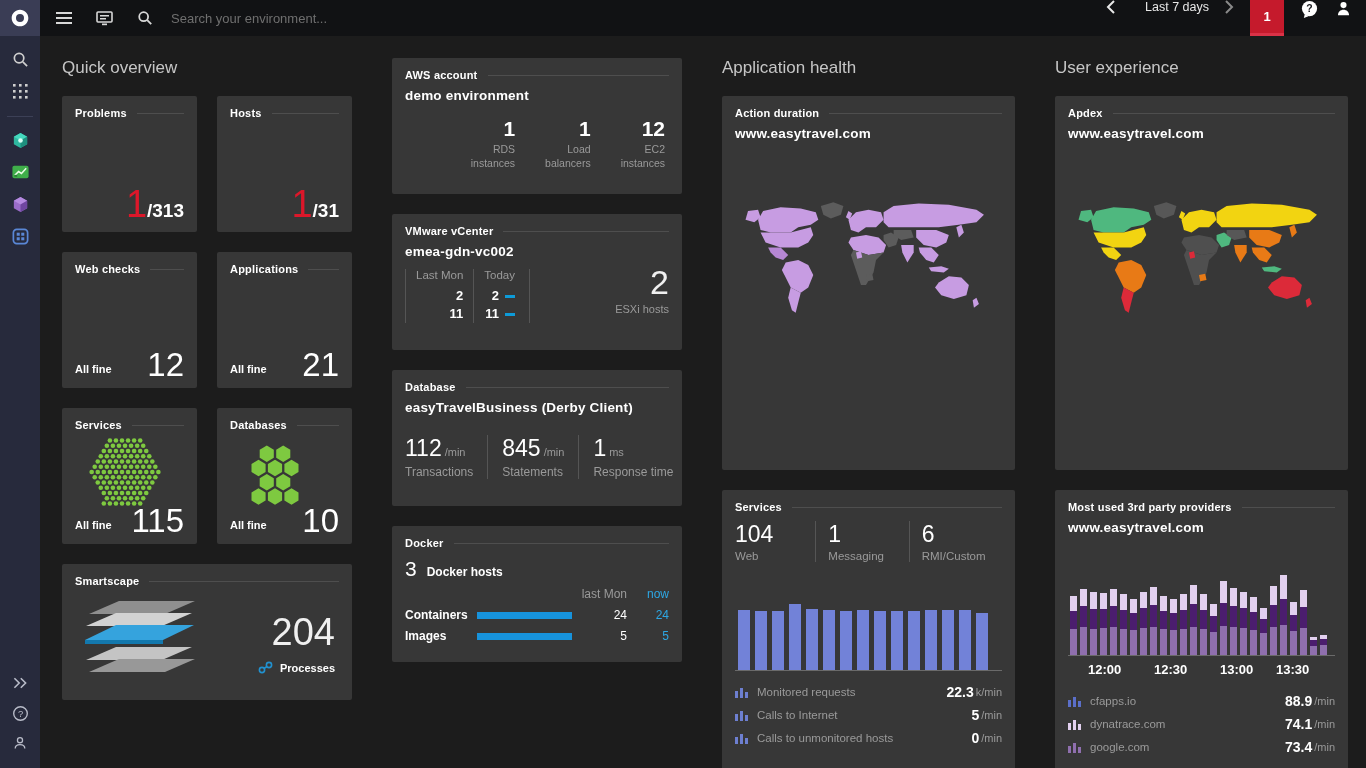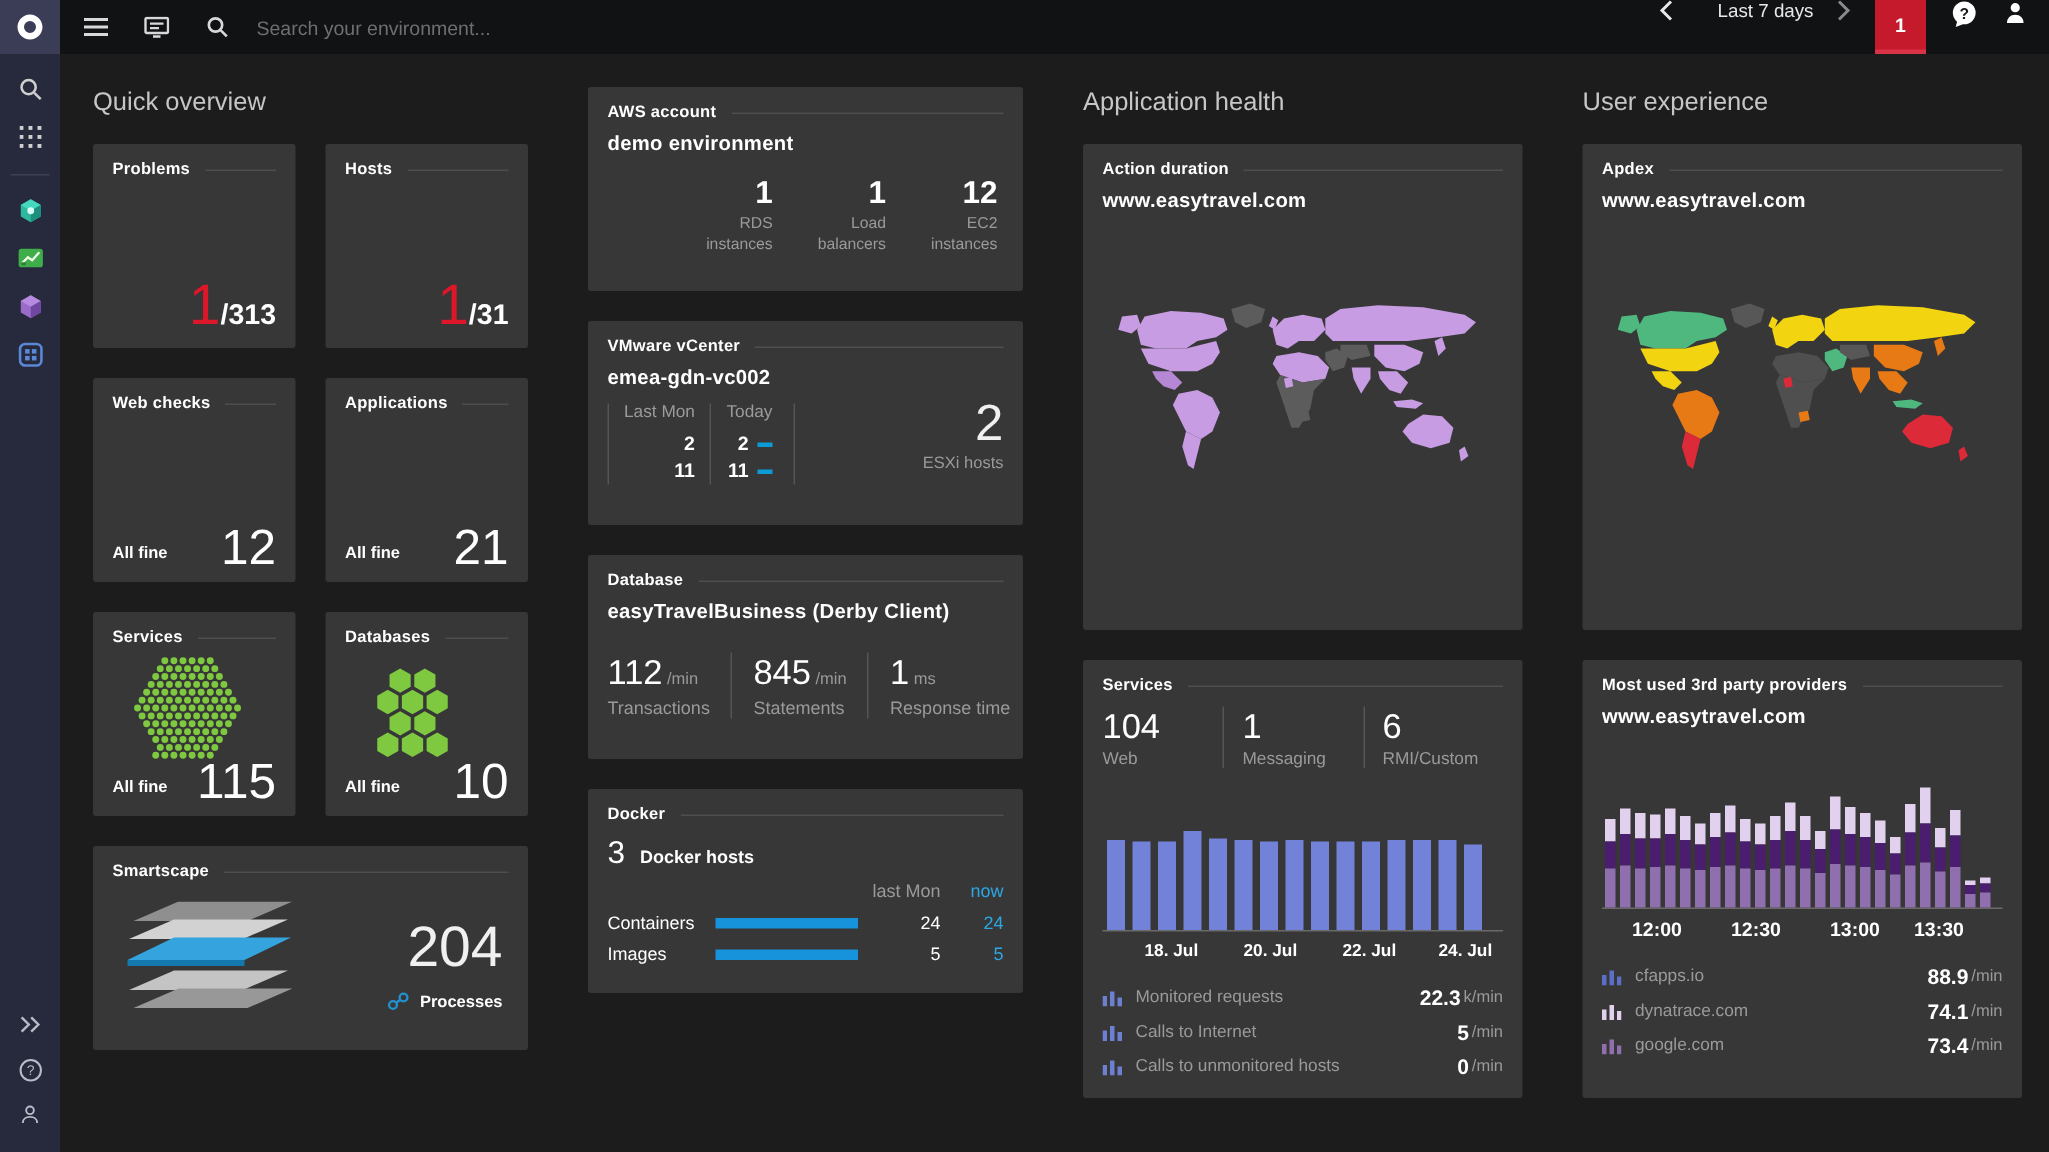--- a/index.html
+++ b/index.html
@@ -22,21 +22,21 @@
 .sb-bottom{margin-top:auto;display:flex;flex-direction:column;align-items:center;padding-bottom:8px}
 .sb-bottom .sb-ic{margin-bottom:4px}
 
 .main{position:absolute;left:40px;top:36px;right:0;bottom:0;padding:22px 0 0 22px;box-sizing:border-box}
 .cols{display:flex;gap:40px}
 .col{width:290px;flex:none}
 .col.w2{width:293px}
 .col-title{font-size:17px;color:#c6c6c6;font-weight:400;margin:0 0 16px 0;height:22px}
 .tile{background:#373737;border-radius:2px;position:relative;padding:11px 13px;box-sizing:border-box}
 .t-sm{height:136px}
-.t-map{height:324px}
+.t-map{height:374px}
 .t-chart{height:292px}
 .mb{margin-bottom:20px}
 .row2{display:flex;gap:20px}
 .t-half{width:135px;flex:none}
 .t-head{display:flex;align-items:center}
 .t-label{font-size:11px;font-weight:bold;color:#fff;white-space:nowrap;letter-spacing:.2px}
 .t-rule{flex:1;height:1px;background:#4e4e4e;margin-left:10px;margin-top:1px}
 .t-name{font-size:13.5px;font-weight:bold;color:#fff;margin-top:7px;letter-spacing:.2px}
 
 .frac{position:absolute;right:13px;bottom:10px;display:flex;align-items:baseline}
@@ -74,21 +74,21 @@
 .db-val{font-size:23px;color:#fff}
 .db-unit{font-size:11px;color:#9a9a9a;margin-left:3px}
 .db-lbl{font-size:12px;color:#9a9a9a;margin-top:3px;white-space:nowrap}
 
 .dk-top{margin-top:8px}
 .dk-val{font-size:21px;color:#fff}
 .dk-hosts{font-size:12px;font-weight:bold;color:#fff;margin-left:10px}
 .dk-table{display:grid;grid-template-columns:72px 102px 1fr 42px;row-gap:7px;align-items:center;margin-top:6px;font-size:12px}
 .dk-h{color:#9a9a9a;text-align:right}
 .dk-h.now{color:#2da7e4}
-.dk-lbl{font-weight:normal;color:#fff}
+.dk-lbl{font-weight:bold;color:#fff}
 .dk-bar{height:7px;background:#1793dc;width:95px}
 .dk-n{color:#fff;text-align:right}
 .dk-n.now{color:#2da7e4}
 
 .sv-stats{display:flex;margin-top:8px}
 .sv-stat{flex:1;padding-left:12px;border-left:1px solid #555}
 .sv-stat:first-child{padding-left:0;border-left:none}
 .sv-val{font-size:23px;color:#fff}
 .sv-lbl{font-size:11.5px;color:#9a9a9a;margin-top:2px}
 .chart{height:86px;display:flex;align-items:flex-end;gap:5px;margin-top:22px;border-bottom:1px solid #6a6a6a;padding:0 3px}
@@ -622,26 +622,20 @@
               <div class="vbar" style="height: 69.0625%; background: rgb(114, 130, 216);"></div>
               <div class="vbar" style="height: 69.375%; background: rgb(114, 130, 216);"></div>
               <div class="vbar" style="height: 69.0625%; background: rgb(114, 130, 216);"></div>
               <div class="vbar" style="height: 68.75%; background: rgb(114, 130, 216);"></div>
               <div class="vbar" style="height: 69.0625%; background: rgb(114, 130, 216);"></div>
               <div class="vbar" style="height: 69.375%; background: rgb(114, 130, 216);"></div>
               <div class="vbar" style="height: 69.6875%; background: rgb(114, 130, 216);"></div>
               <div class="vbar" style="height: 69.375%; background: rgb(114, 130, 216);"></div>
               <div class="vbar" style="height: 66.875%; background: rgb(114, 130, 216);"></div>
             </div>
-          <div class="xlabels">
-            <span style="left:28px">18. Jul</span>
-            <span style="left:94px">20. Jul</span>
-            <span style="left:160px">22. Jul</span>
-            <span style="left:224px">24. Jul</span>
-          </div>
           <div class="lg">
             <div class="lg-row">
               <svg class="lg-icon" viewBox="0 0 13 11">
                   <g fill="#6d7fd0">
                     <rect x="0" y="4" width="3" height="7"></rect>
                     <rect x="5" y="1" width="3" height="10"></rect>
                     <rect x="10" y="5" width="3" height="6"></rect>
                   </g>
                 </svg>
               <span class="lg-label">Monitored requests</span>

